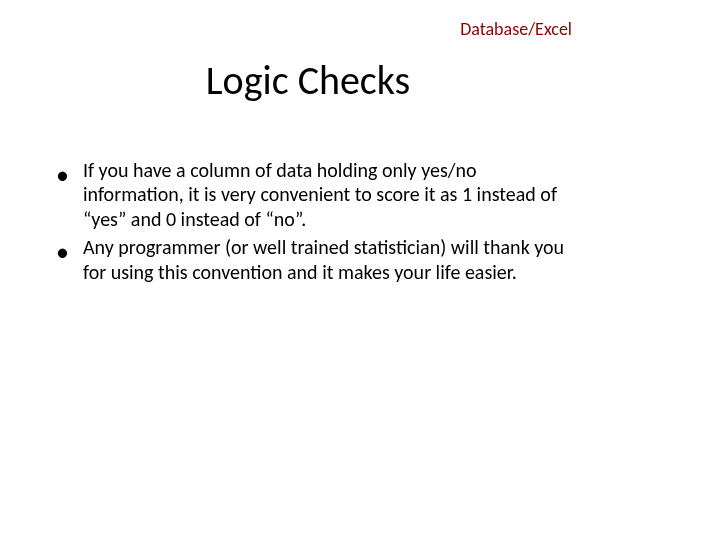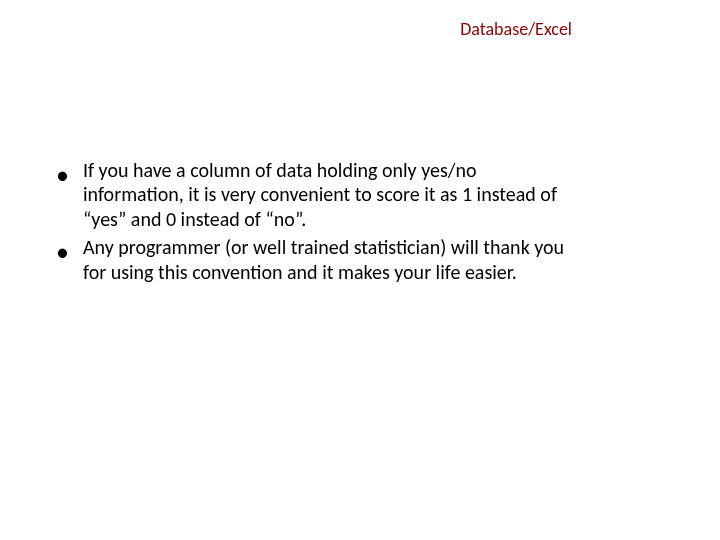--- a/index.html
+++ b/index.html
@@ -63,20 +63,21 @@
       line-height: 1.22;
       color: #000;
       font-family: Calibri, Arial, sans-serif;
     }
   </style>
 </head>
 <body>
 
 <div class="slide">
   <div class="corner-label">Database/Excel</div>
+  <h1 class="title">Logic Checks</h1>
   <div class="content">
     <div class="bullet-item">
       <span class="bullet-marker">•</span>
       <span class="bullet-text">If you have a column of data holding only yes/no information, it is very convenient to score it as 1 instead of “yes” and 0 instead of “no”.</span>
     </div>
     <div class="bullet-item">
       <span class="bullet-marker">•</span>
       <span class="bullet-text">Any programmer (or well trained statistician) will thank you for using this convention and it makes your life easier.</span>
     </div>
   </div>

